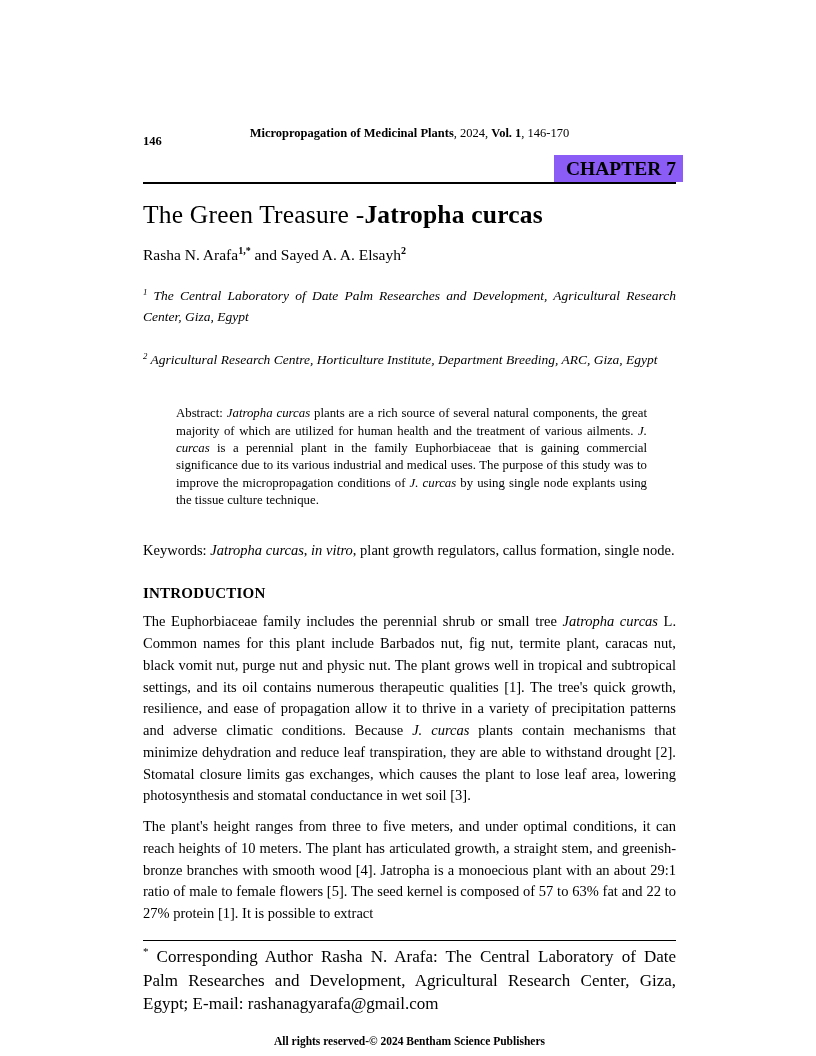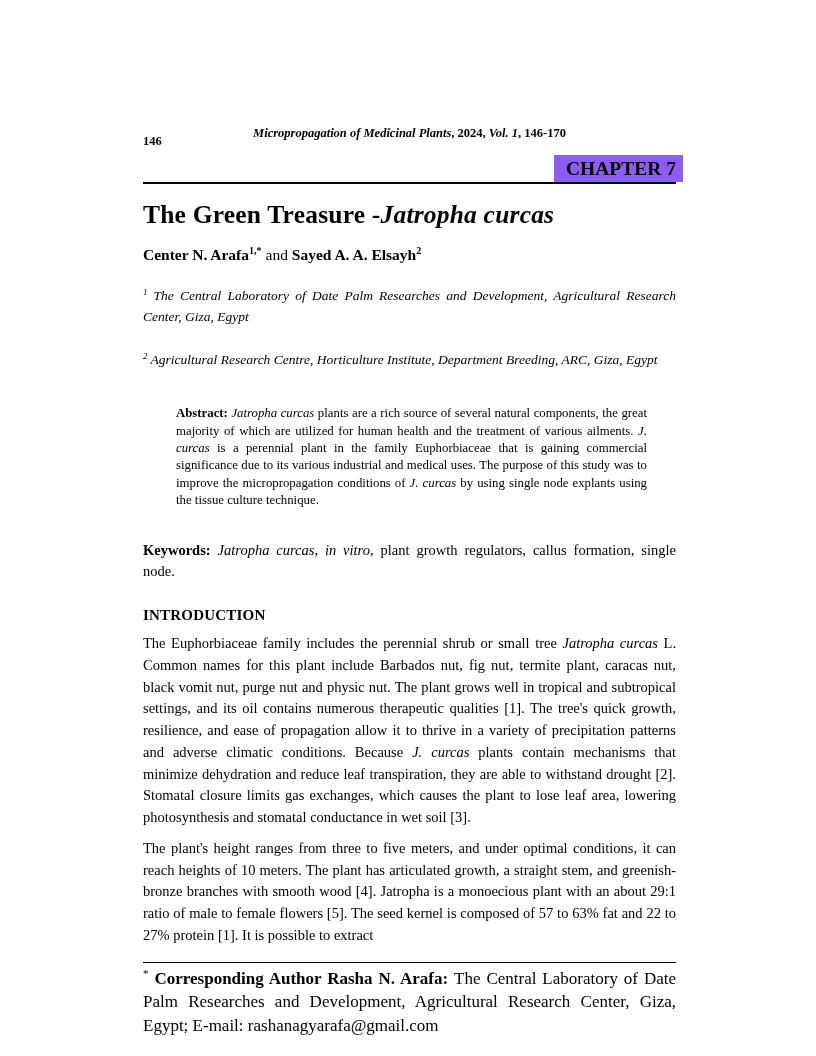--- a/index.html
+++ b/index.html
@@ -115,44 +115,44 @@
   }
   .book-footer {
     margin-top: 17px;
     text-align: center;
     font-size: 11.5px;
     font-weight: bold;
     line-height: 1.55;
   }
   
   .seg-n  { }
-  .seg-b  { font-weight: bold; }
+  .seg-b  { font-weight: normal; }
   .seg-i  { font-style: italic; }
-  .seg-bi { font-weight: bold; font-style: italic; }
+  .seg-bi { font-weight: bold; }
   .seg-sup  { font-size: 0.65em; vertical-align: super; line-height: 0; }
   .seg-bsup { font-size: 0.65em; vertical-align: super; line-height: 0; font-weight: bold; }
   .seg-isup { font-size: 0.65em; vertical-align: super; line-height: 0; font-style: italic; }
 </style>
 </head>
 <body style="background: rgb(255, 255, 255); color: rgb(0, 0, 0);">
 
 <div class="page">
 
   <div class="running-header">
     <span class="page-number">146</span>
     <span class="journal-line"><span class="seg-bi">Micropropagation of Medicinal Plants</span><span class="seg-b">, 2024, </span><span class="seg-bi">Vol. 1</span><span class="seg-b">, 146-170</span></span>
   </div>
 
   <div class="chapter-row">
     <span class="chapter-badge" style="background: #8b5cf6;">CHAPTER 7</span>
   </div>
 
   <div class="chapter-title"><span class="seg-b">The Green Treasure -</span><span class="seg-bi">Jatropha curcas</span></div>
 
-  <div class="authors-line"><span class="seg-b">Center N. Arafa</span><span class="seg-bsup">1,*</span><span class="seg-n"> and </span><span class="seg-b">Sayed A. A. Elsayh</span><span class="seg-bsup">2</span></div>
+  <div class="authors-line"><span class="seg-b">Rasha N. Arafa</span><span class="seg-bsup">1,*</span><span class="seg-n"> and </span><span class="seg-b">Sayed A. A. Elsayh</span><span class="seg-bsup">2</span></div>
 
   <div class="affiliation"><span class="seg-isup">1</span><span class="seg-i"> The Central Laboratory of Date Palm Researches and Development, Agricultural Research Center, Giza, Egypt</span></div>
   <div class="affiliation"><span class="seg-isup">2</span><span class="seg-i"> Agricultural Research Centre, Horticulture Institute, Department Breeding, ARC, Giza, Egypt</span></div>
 
   <div class="abstract-block"><span class="seg-b">Abstract: </span><span class="seg-i">Jatropha curcas</span><span class="seg-n"> plants are a rich source of several natural components, the great majority of which are utilized for human health and the treatment of various ailments. </span><span class="seg-i">J. curcas</span><span class="seg-n"> is a perennial plant in the family Euphorbiaceae that is gaining commercial significance due to its various industrial and medical uses. The purpose of this study was to improve the micropropagation conditions of </span><span class="seg-i">J. curcas</span><span class="seg-n"> by using single node explants using the tissue culture technique.</span></div>
 
   <div class="keywords-line"><span class="seg-b">Keywords: </span><span class="seg-i">Jatropha curcas</span><span class="seg-n">, </span><span class="seg-i">in vitro</span><span class="seg-n">, plant growth regulators, callus formation, single node.</span></div>
 
   <div class="section-heading">INTRODUCTION</div>
 

